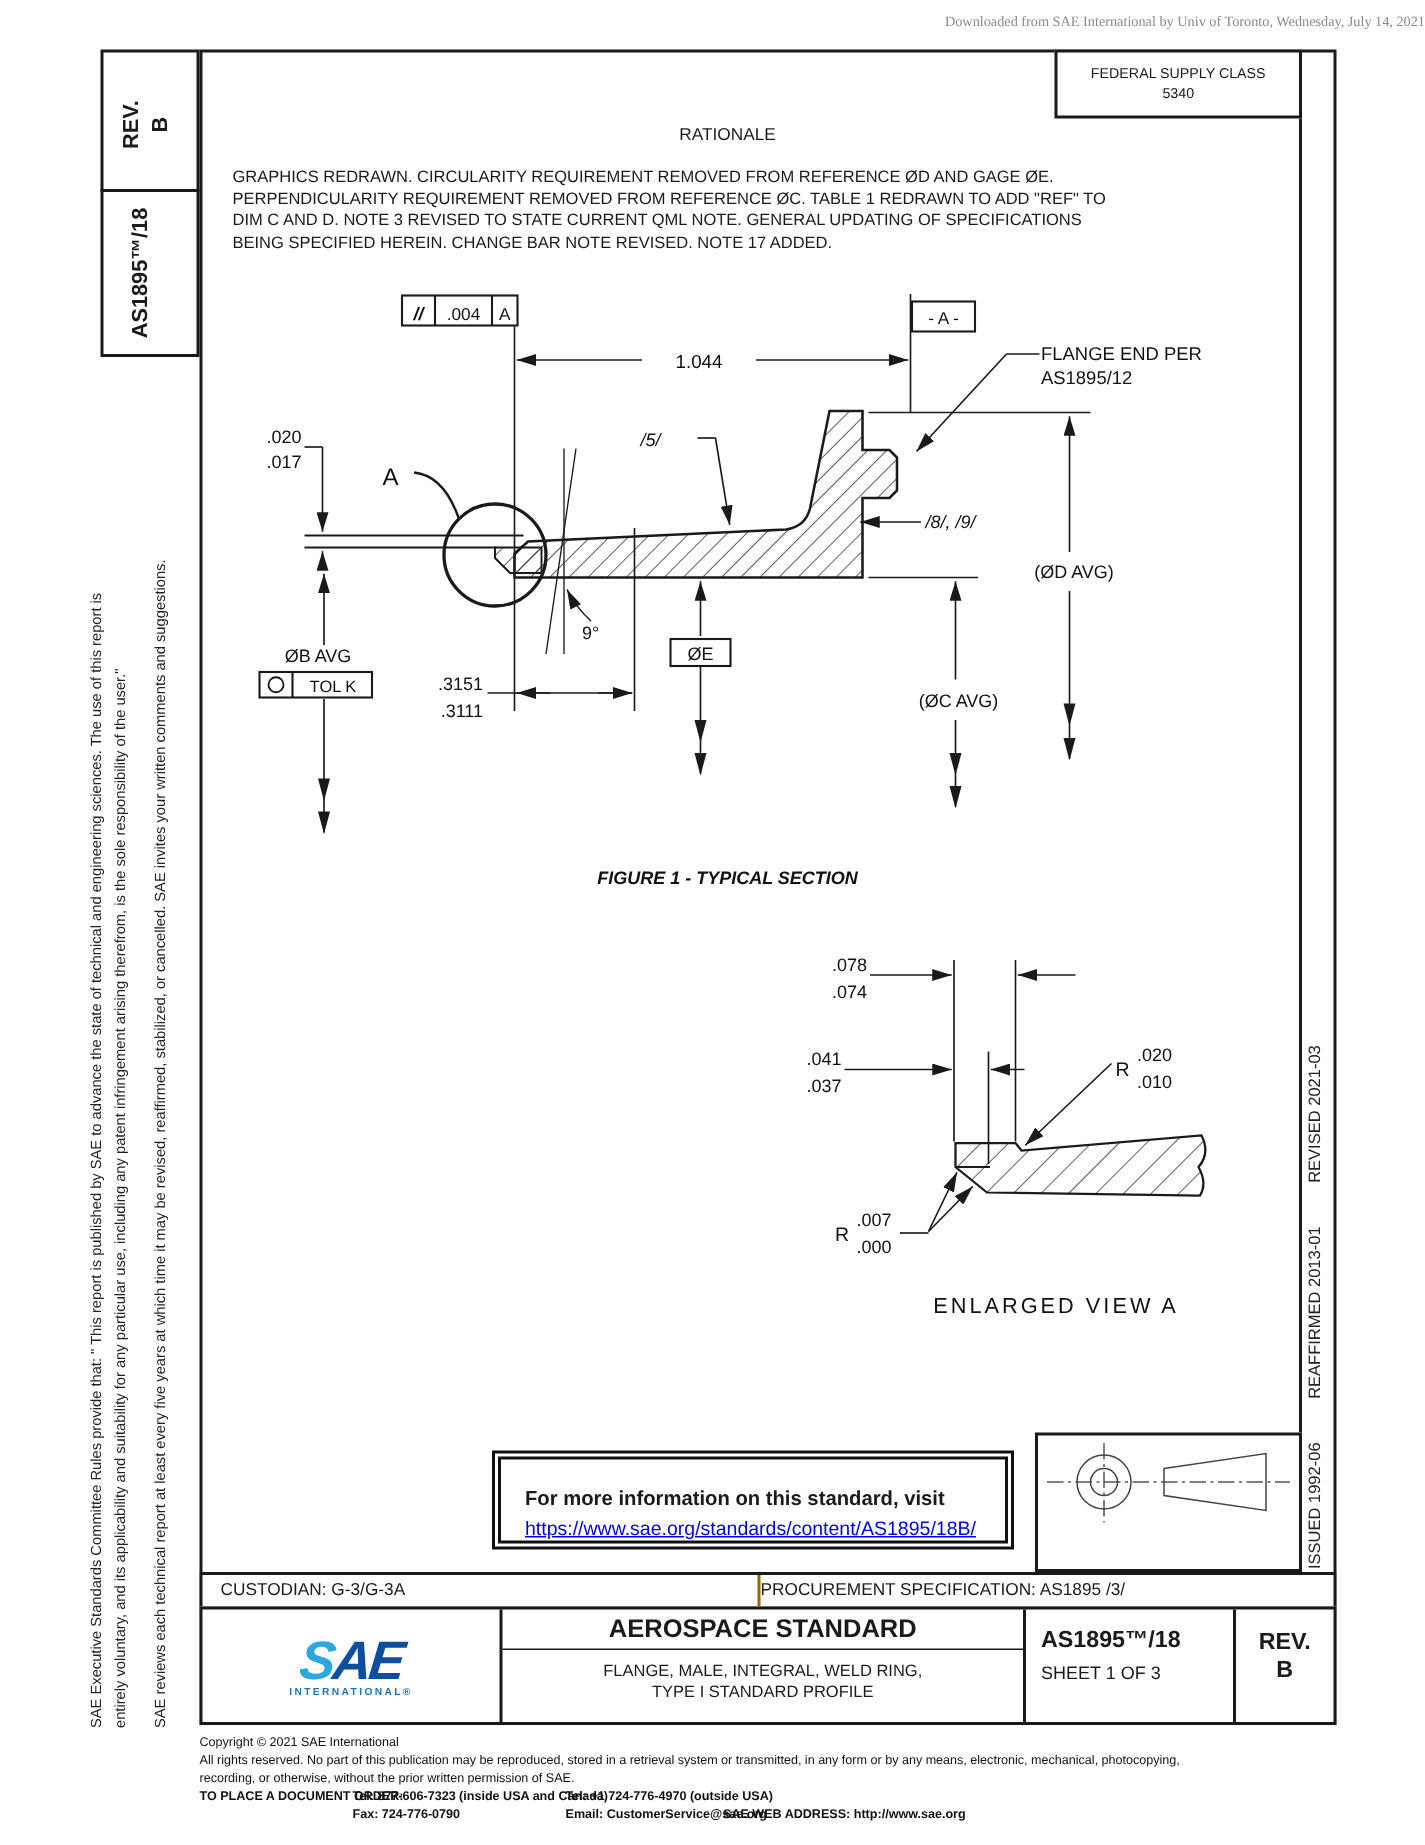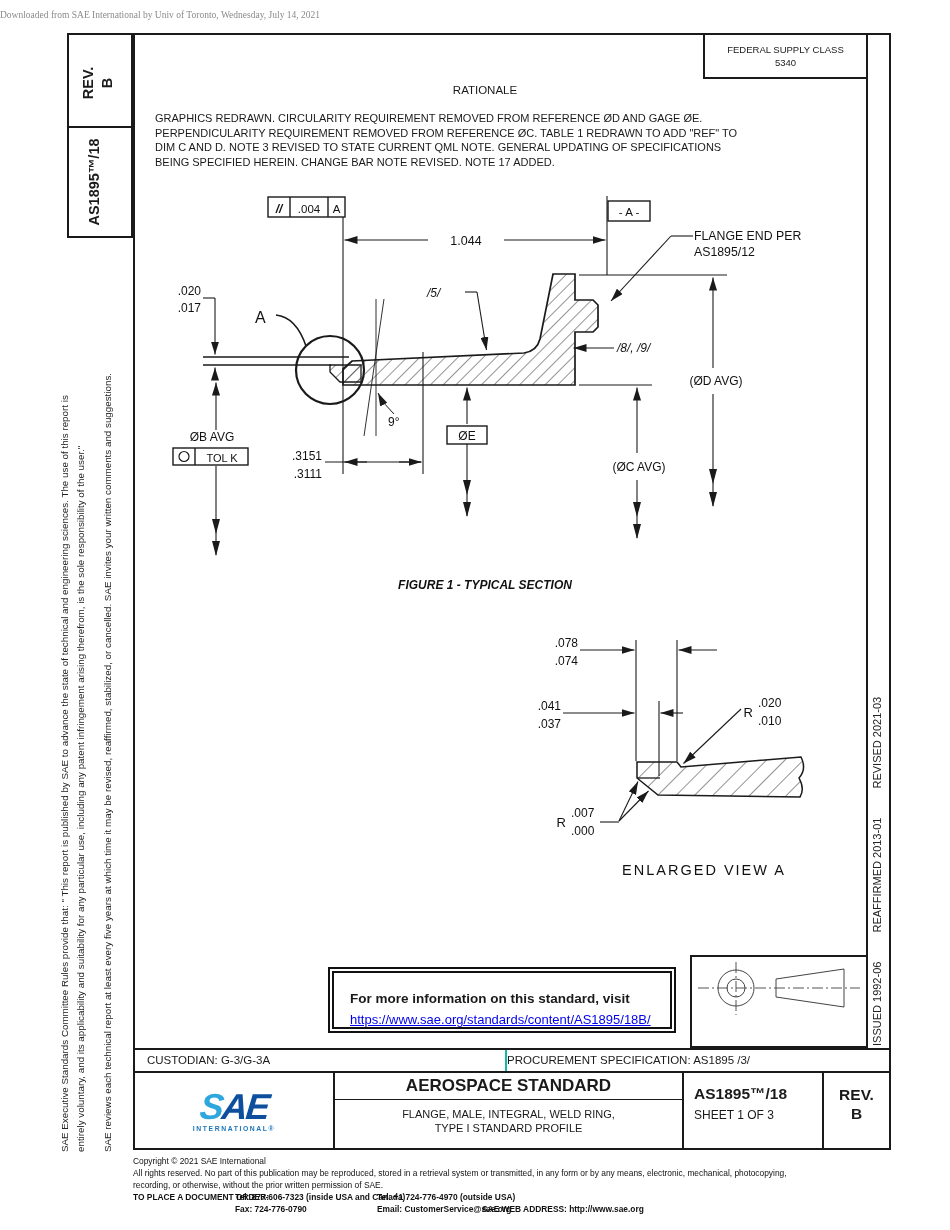--- a/index.html
+++ b/index.html
@@ -1,19 +1,19 @@
 <!DOCTYPE html>
 <html><head>
 <meta charset="utf-8">
 <style>
   html,body{margin:0;padding:0;background:#fff;}
   .page{position:relative;width:950px;height:1230px;background:#ffffff;overflow:hidden;
         font-family:"Liberation Sans",sans-serif;color:#1a1a1a;}
   .abs{position:absolute;}
-  .watermark{left:0;top:10px;width:950px;text-align:left;
+  .watermark{left:0;top:10px;width:950px;text-align:right;
              font-family:"Liberation Serif",serif;font-size:9.5px;color:#8a8a8a;}
   
   .rev-box{left:67px;top:33px;width:66px;height:95px;border:2px solid #1a1a1a;box-sizing:border-box;}
   .doc-box{left:67px;top:126px;width:66px;height:112px;border:2px solid #1a1a1a;box-sizing:border-box;}
   .rot{position:absolute;transform-origin:0 0;transform:rotate(-90deg);}
   .rev-rot{left:10px;top:88px;width:80px;text-align:center;font-weight:bold;font-size:14.5px;line-height:19px;}
   .docnum-rot{left:17px;top:103px;width:98px;text-align:center;font-weight:bold;font-size:14.5px;}
   .side-note-1{left:57px;top:1152px;width:910px;font-size:9.8px;line-height:15.5px;color:#222;}
   .side-note-2{left:102px;top:1152px;width:910px;font-size:9.8px;color:#222;}
   .history-rot{left:871px;top:1046px;width:422px;font-size:11px;color:#222;white-space:nowrap;}
@@ -29,21 +29,21 @@
   .info-box{left:328px;top:967px;width:348px;height:66px;border:2px solid #111;box-sizing:border-box;background:#fff;}
   .info-inner{position:absolute;left:2px;top:2px;right:2px;bottom:2px;border:2px solid #111;
               padding:7px 0 0 16px;box-sizing:border-box;}
   .info-line1{font-weight:bold;font-size:13.5px;margin-bottom:4px;margin-top:11px;}
   .info-link{font-size:13px;color:#0000EE;text-decoration:underline;cursor:pointer;}
   
   .proj-box{left:690px;top:955px;width:178px;height:93px;border:2px solid #1a1a1a;box-sizing:border-box;background:#fff;}
   .proj-title{height:27px;line-height:27px;border-bottom:2px solid #1a1a1a;text-align:center;font-size:8.6px;}
   
   .spec-row{left:133px;top:1048px;width:758px;height:25px;border:2px solid #1a1a1a;box-sizing:border-box;display:flex;background:#fff;}
-  .spec-cell-l{width:372px;border-right:2px solid #14b8a6;box-sizing:border-box;line-height:21px;padding-left:12px;font-size:11.5px;}
+  .spec-cell-l{width:372px;border-right:2px solid #a16207;box-sizing:border-box;line-height:21px;padding-left:12px;font-size:11.5px;}
   .spec-cell-r{flex:1;text-align:left;line-height:21px;font-size:11.5px;}
   
   .title-block{left:133px;top:1071px;width:758px;height:79px;border:2px solid #1a1a1a;box-sizing:border-box;display:flex;background:#fff;}
   .tb-logo{width:200px;border-right:2px solid #1a1a1a;box-sizing:border-box;display:flex;flex-direction:column;align-items:center;justify-content:center;}
   .tb-mid{width:349px;border-right:2px solid #1a1a1a;box-sizing:border-box;text-align:center;}
   .tb-num{width:140px;border-right:2px solid #1a1a1a;box-sizing:border-box;padding:12px 0 0 10px;}
   .tb-rev{flex:1;text-align:center;padding-top:12px;}
   .tb-doctype{font-size:17px;font-weight:bold;padding-top:3px;}
   .tb-divider{border-top:1.5px solid #1a1a1a;margin-top:3px;}
   .tb-sub{font-size:11px;line-height:14px;}

